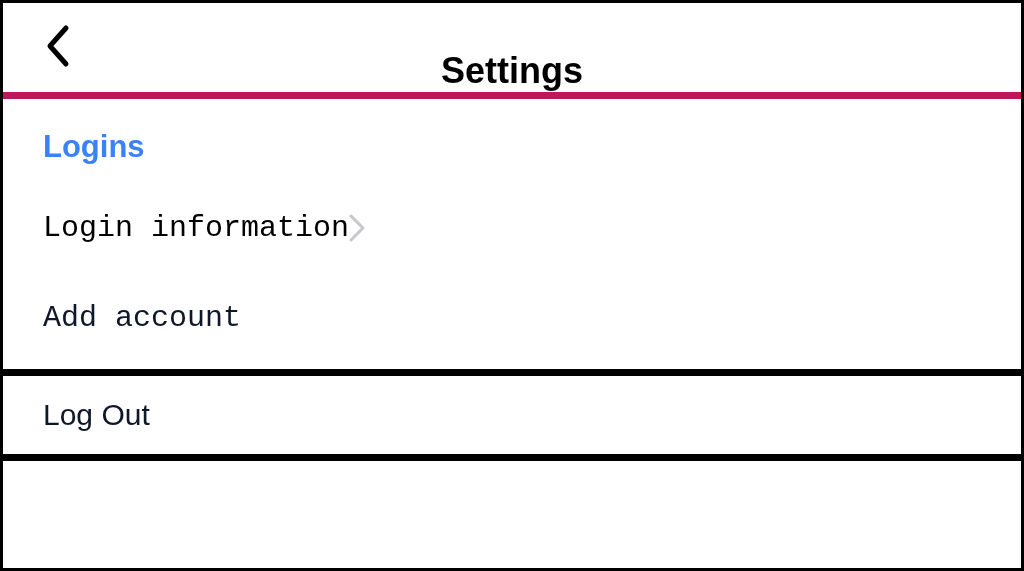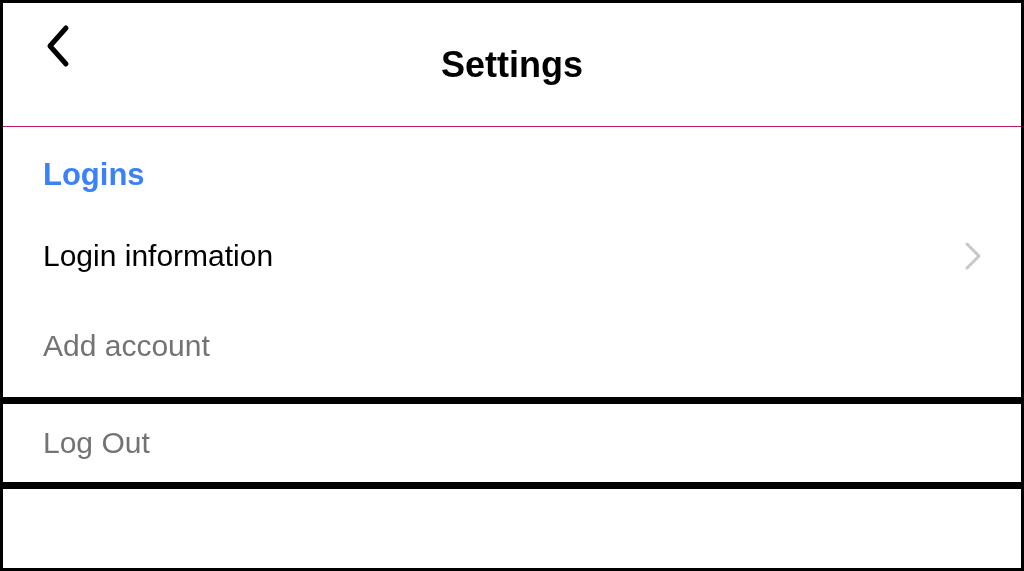--- a/index.html
+++ b/index.html
@@ -10,25 +10,25 @@
     body {
       font-family: -apple-system, BlinkMacSystemFont, "Segoe UI", Helvetica, Arial, sans-serif;
       background: #ffffff;
       width: 1024px;
       height: 571px;
       border: 3px solid #000000;
       position: relative;
     }
     .header {
       display: flex;
-      align-items: center;
+      align-items: flex-end;
       justify-content: center;
-      height: 124px;
+      height: 96px;
       position: relative;
-      border-bottom: 1px solid #be185d;
+      border-bottom: 7px solid #be185d;
     }
     .back-button {
       position: absolute;
       left: 30px;
       top: 20px;
       width: 50px;
       height: 50px;
       display: flex;
       align-items: center;
       justify-content: center;
@@ -45,31 +45,31 @@
     }
     .section-header {
       padding: 30px 40px 18px 40px;
       font-size: 31px;
       font-weight: 700;
       color: #3b82f6;
     }
     .row {
       display: flex;
       align-items: center;
-      justify-content: space-between;
       padding: 28px 40px;
       cursor: pointer;
+      font-family: Liberation Mono, monospace;
     }
     .row-label {
       font-size: 30px;
       font-weight: 400;
       color: #000000;
     }
     .row-label.link {
-      color: #737373;
+      color: #0f172a;
     }
     .chevron-right {
       display: flex;
       align-items: center;
     }
     .chevron-right svg {
       width: 16px;
       height: 28px;
     }
     .highlighted-row {

